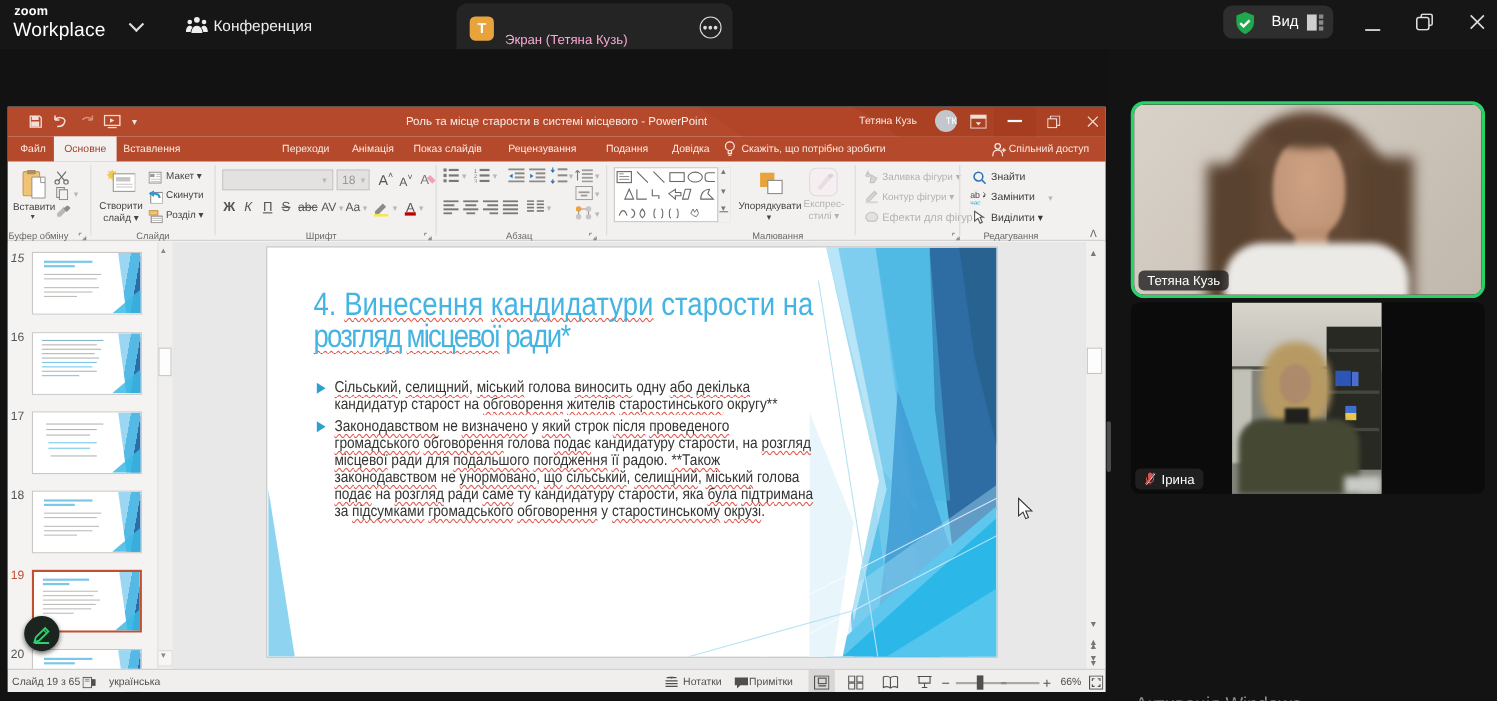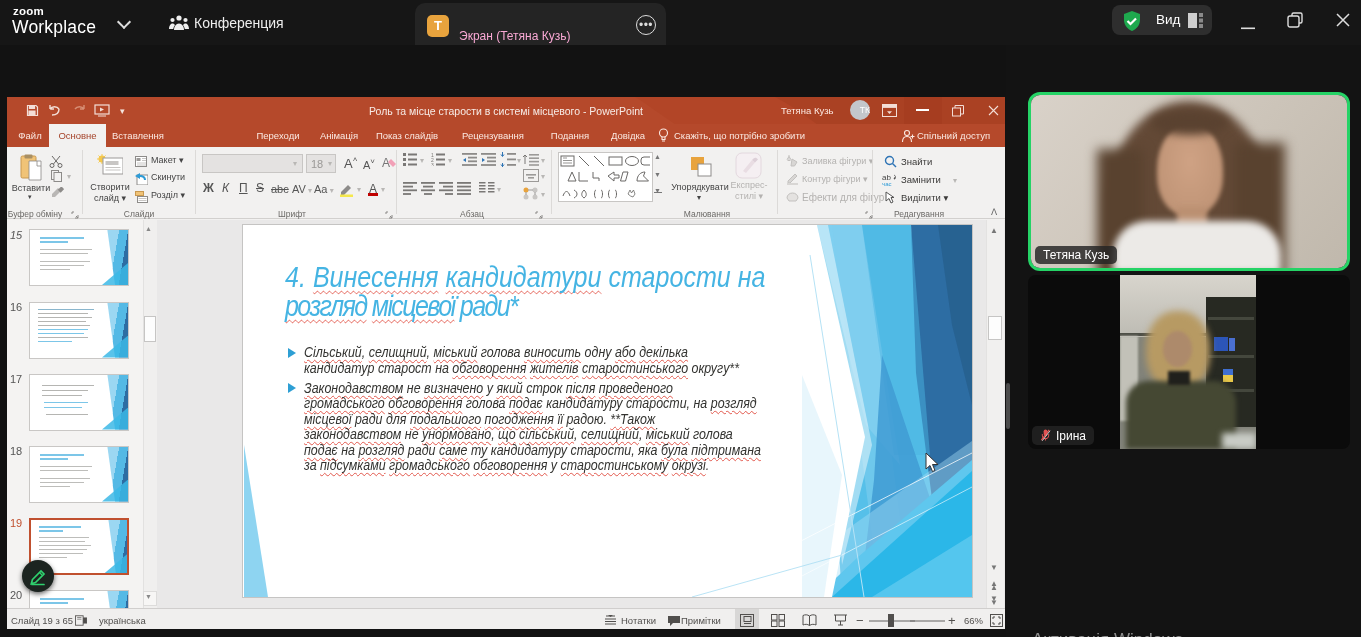--- a/index.html
+++ b/index.html
@@ -38,21 +38,21 @@
 #tab-active{position:absolute;left:42px;top:0;width:57px;height:23px;background:#f2f1f0;color:#a5432a;font-size:9.5px;text-align:center;line-height:23px;}
 .rsep{position:absolute;top:3px;height:64px;width:1px;background:#dcdad8;}
 .rlabel{position:absolute;top:62px;height:10px;font-size:8.5px;color:#6b6966;text-align:center;width:120px;}
 .ric{position:absolute;color:#5a5856;}
 .gray{color:#b9b7b5;}
 
 
 #pptbody{position:absolute;left:0;top:123px;width:998px;height:388px;background:#e9e8e8;}
 #thumbs{position:absolute;left:0;top:0;width:150px;height:388px;background:#f4f3f2;}
 #editor{position:absolute;left:150px;top:0;width:848px;height:388px;background:#e9e8e8;}
-#slide{position:absolute;left:86px;top:5px;width:729px;height:372px;background:#fff;box-shadow:0 0 0 1px #c5c4c3;overflow:hidden;font-style:italic;}
+#slide{position:absolute;left:86px;top:5px;width:663px;height:372px;background:#fff;box-shadow:0 0 0 1px #c5c4c3;overflow:hidden;}
 #statusbar{position:absolute;left:0;top:511px;width:998px;height:21px;background:#f0efee;border-top:1px solid #d0cecd;color:#514f4d;font-size:9.5px;}
 
 
 .thumb{position:absolute;left:22px;width:100px;height:57px;background:#fff;border:1px solid #c9c7c5;overflow:hidden;}
 .tnum{position:absolute;left:-4px;width:26px;text-align:center;font-size:11px;color:#555;}
 
 
 #panel{position:absolute;left:1006px;top:45px;width:355px;height:592px;background:#131313;}
 .vtile{position:absolute;left:22px;width:322px;border-radius:10px;overflow:hidden;background:#000;}
 .nlabel{position:absolute;left:4px;bottom:4px;background:rgba(35,35,35,.82);color:#fff;font-size:12px;border-radius:5px;padding:2px 8px;white-space:nowrap;}

